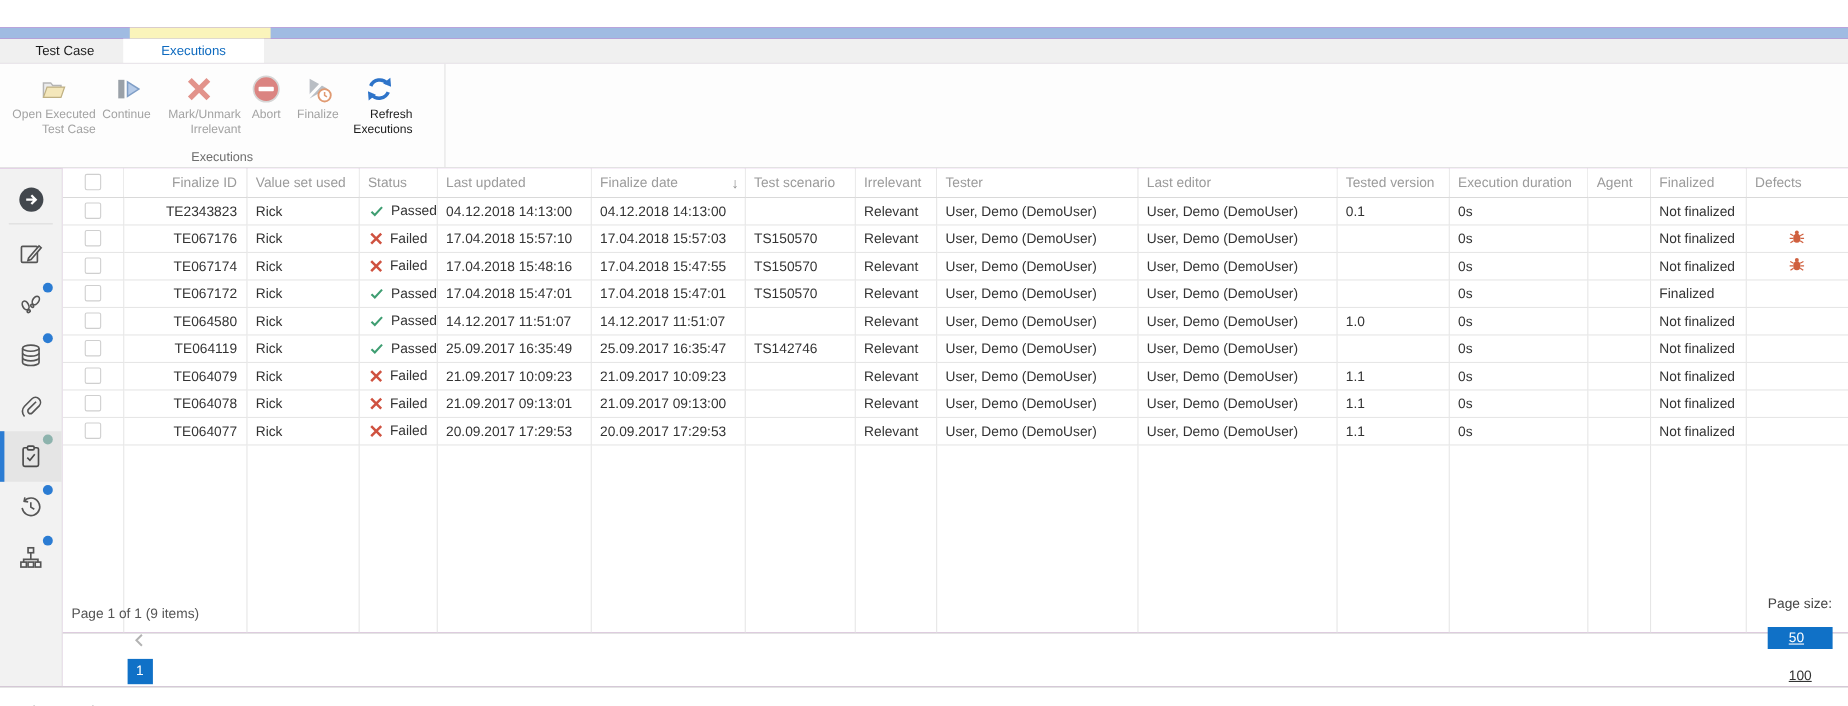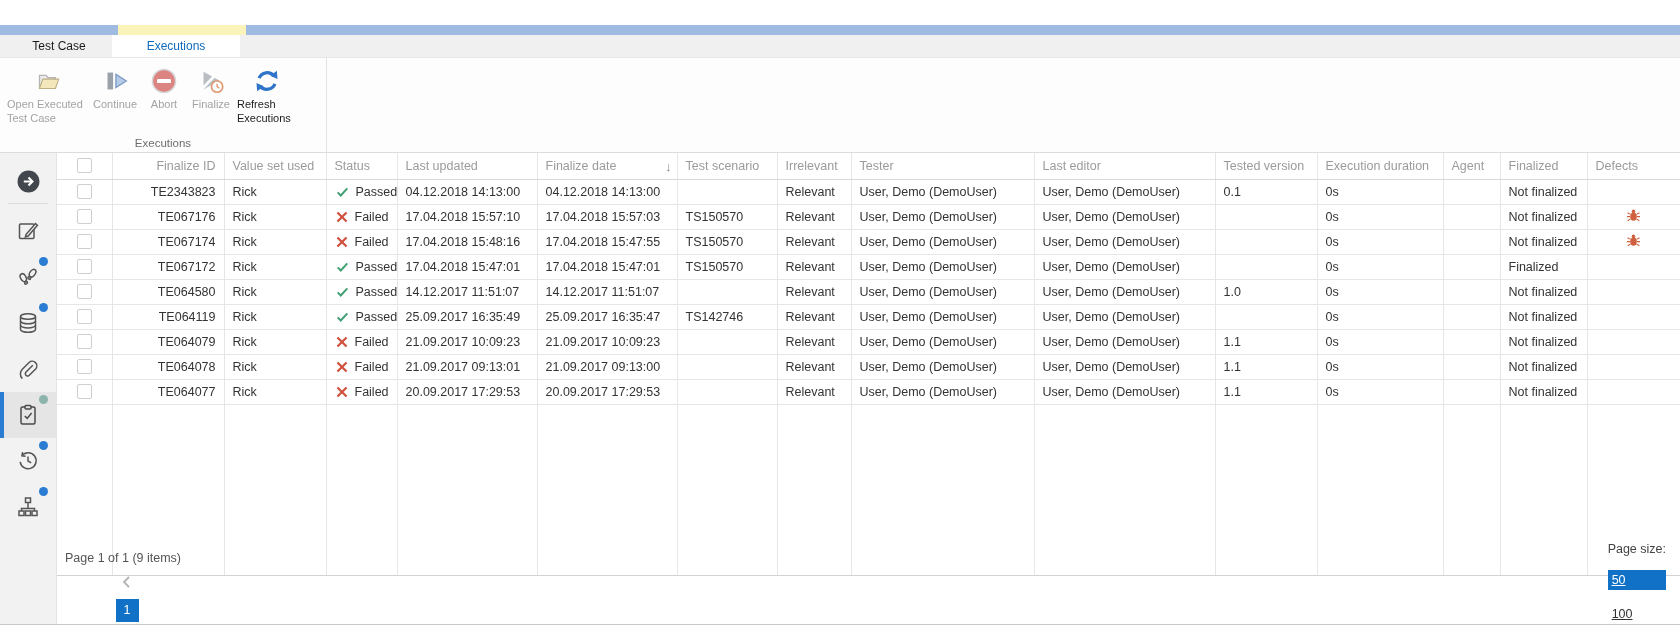--- a/index.html
+++ b/index.html
@@ -13,21 +13,21 @@
   .tabbar { height:23px; background:#f0f0f0; display:flex; align-items:stretch; border-bottom:1px solid #e7e7e7;}
   .tab { font-size:12px; color:#1a1a1a; display:flex; align-items:center; justify-content:center; cursor:default; }
   .tab.t1 { width:106px; margin-left:6px; }
   .tab.active { width:128px; background:#ffffff; color:#0e6abf; }
 
   
   .ribbon { height:95px; background:#fdfdfd; border-bottom:1px solid #dcdcdc; display:flex; }
   .rgroup { position:relative; height:100%; border-right:1px solid #e3e3e3; padding:4px 28px 0 6px; display:flex; align-items:flex-start; }
   .rbtn { display:flex; flex-direction:column; align-items:center; padding-top:2px; margin:0 1px; cursor:default; }
   .rbtn .ric { height:34px; display:flex; align-items:center; justify-content:center; }
-  .rbtn .rlbl { font-size:11px; line-height:1.25; text-align:left; color:#1c1c1c; white-space:pre-line; }
+  .rbtn .rlbl { font-size:11px; line-height:1.25; text-align:right; color:#1c1c1c; white-space:pre-line; }
   .rbtn.disabled .rlbl { color:#a3a3a3; }
   .w78{width:80px}.w50{width:52px}.w74{width:76px}.w40{width:42px}.w46{width:48px}.w58{width:60px}
   .rgroup-label { position:absolute; left:0; right:0; bottom:3px; text-align:center; font-size:11.5px; color:#6d6d6d; }
 
   
   .main { flex:1; display:flex; min-height:0; }
   .sidebar { width:57px; background:#f2f2f2; border-right:1px solid #e4e4e4; display:flex; flex-direction:column; }
   .side-item { height:46px; position:relative; display:flex; align-items:center; justify-content:center; }
   .side-item.first { height:40px; margin-top:8px; }
   .side-sep { height:1px; background:#dcdcdc; margin:2px 8px 4px 8px; }
@@ -49,21 +49,21 @@
   td.status-cell svg, td.status-cell span { vertical-align:middle; }
   td.status-cell svg { margin-right:6px; }
 
   
   .pager { height:49px; border-top:1px solid #d2d2d2; display:flex; align-items:center; justify-content:space-between; padding:0 14px 0 8px; background:#fff; }
   .pager-left { display:flex; align-items:center; gap:6px; font-size:12.5px; color:#555;flex-direction:column; }
   .pg-summary { margin-right:8px; }
   .pg-chevron { width:22px; height:22px; display:flex; align-items:center; justify-content:center; }
   .pg-current { width:23px; height:23px; background:#1071c7; color:#fff; font-size:12.5px; display:flex; align-items:center; justify-content:center; }
   .pager-right { display:flex; gap:14px; font-size:12.5px; color:#444;flex-direction:column; }
-  .psize { padding:3px 4px; color:#333;text-decoration:underline; }
+  .psize { padding:3px 19px; color:#333;text-decoration:underline; }
   .psize.selected { background:#1071c7; color:#fff; }
 
   
   .statusbar { height:43px; border-top:1px solid #c9c9c9; background:#fff; display:flex; align-items:center; padding-left:10px; font-size:13px; color:#333; }
 </style>
 </head>
 <body>
 
 <div class="app">
 
@@ -88,20 +88,28 @@
         <div class="rlbl">Open Executed Test Case</div>
       </div>
       <div class="rbtn disabled w50">
         <div class="ric">
           <svg width="30" height="30" viewBox="0 0 32 32">
             <rect x="8" y="7" width="6" height="18" fill="#9aa1a8"></rect>
             <path d="M17 9 L28 16 L17 23 Z" fill="#b6cbe8" stroke="#7f9ec6" stroke-width="1.5"></path>
           </svg>
         </div>
         <div class="rlbl">Continue</div>
+      </div>
+      <div class="rbtn disabled w74">
+        <div class="ric">
+          <svg width="30" height="30" viewBox="0 0 32 32">
+            <path d="M7 7 L25 25 M25 7 L7 25" stroke="#e2938b" stroke-width="5.2"></path>
+          </svg>
+        </div>
+        <div class="rlbl">Mark/Unmark Irrelevant</div>
       </div>
       <div class="rbtn disabled w40">
         <div class="ric">
           <svg width="30" height="30" viewBox="0 0 32 32">
             <circle cx="16" cy="16" r="12.3" fill="#db8481" stroke="#d6d6d6" stroke-width="1.6"></circle>
             <rect x="8.6" y="13.8" width="14.8" height="4.4" rx="1" fill="#fff"></rect>
           </svg>
         </div>
         <div class="rlbl">Abort</div>
       </div>

